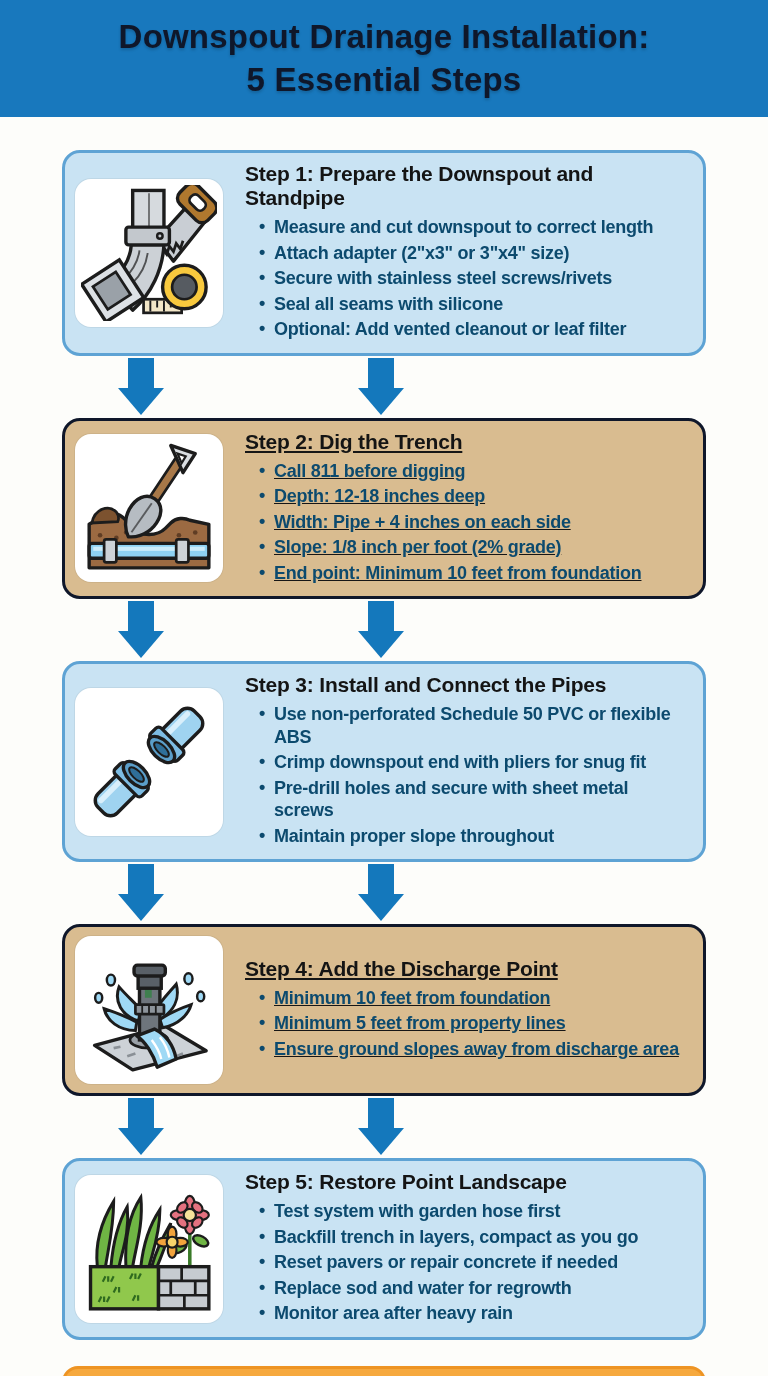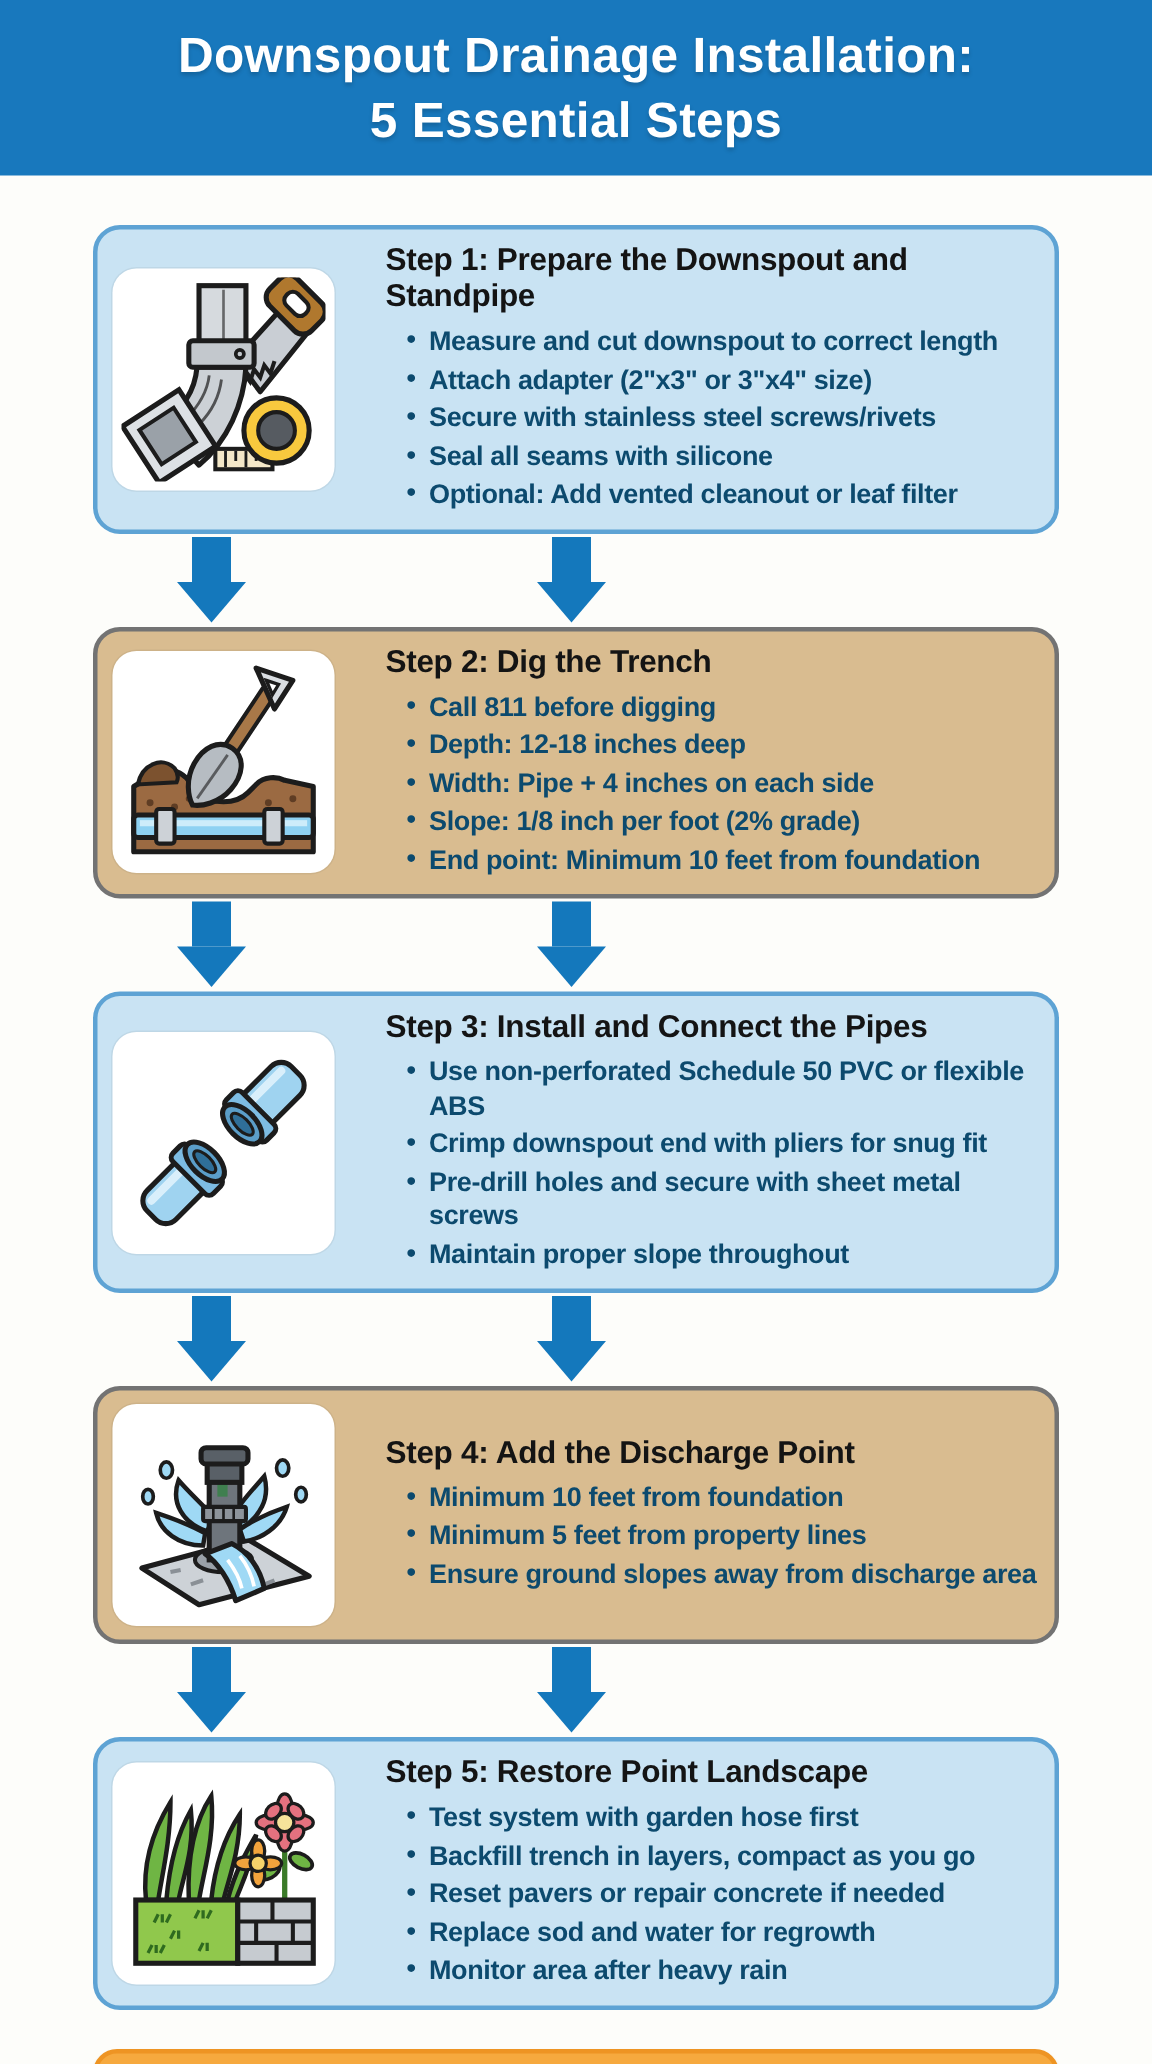--- a/index.html
+++ b/index.html
@@ -8,38 +8,38 @@
     width:768px; min-height:1376px; margin:0 auto;
     background:#fdfdfa;
     font-family:"Liberation Sans", sans-serif;
     color:#161616;
   }
   .header {
     background:#1878bd; height:117px;
     display:flex; align-items:center; justify-content:center; text-align:center;
   }
   .header h1 {
-    margin:0; color:#ffffff; font-size:33px; line-height:1.3; font-weight:bold;
+    margin:0; color:#0f172a; font-size:33px; line-height:1.3; font-weight:bold;
     letter-spacing:0.2px; text-shadow:0 2px 3px rgba(0,0,0,.18);
   }
   main { padding:33px 62px 0 62px; }
   .card {
     display:flex; align-items:center; min-height:168px;
     border-radius:18px; padding:9px 12px 9px 10px;
   }
   .card.theme-blue { background:#c9e3f3; border:3px solid #5ea3d4; }
-  .card.theme-tan  { background:#d9bc90; border:3px solid #737373; }
+  .card.theme-tan  { background:#d9bc90; border:3px solid #0f172a;text-decoration:underline; }
   .tile {
     width:148px; height:148px; flex:0 0 148px;
     background:#fff; border-radius:16px;
     display:flex; align-items:center; justify-content:center;
     box-shadow:0 0 0 1px rgba(0,0,0,0.05);
   }
   .tile svg { width:136px; height:136px; display:block; }
-  .content { padding-left:22px; flex:1;margin-left:12px; }
+  .content { padding-left:22px; flex:1; }
   .step-title {
     margin:0 0 6px 0; font-size:21px; font-weight:bold;
     letter-spacing:-0.2px; color:#141414;
   }
   ul.bullets { margin:0; padding:0 0 0 14px; list-style:none; }
   ul.bullets li {
     position:relative; padding-left:15px; margin-bottom:3px;
     font-size:18px; font-weight:bold; letter-spacing:-0.25px;
     line-height:1.25; color:#0c4a6e;
   }

